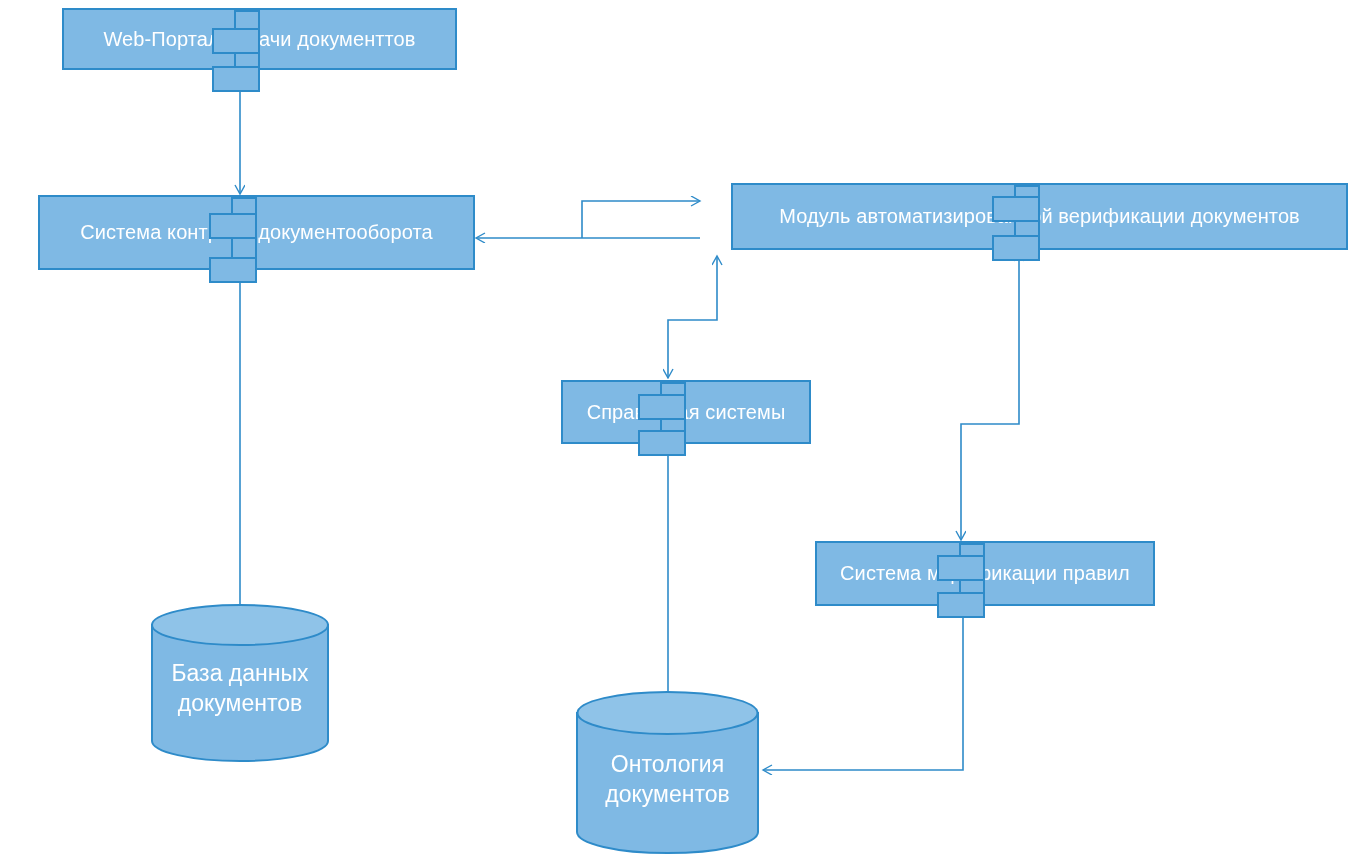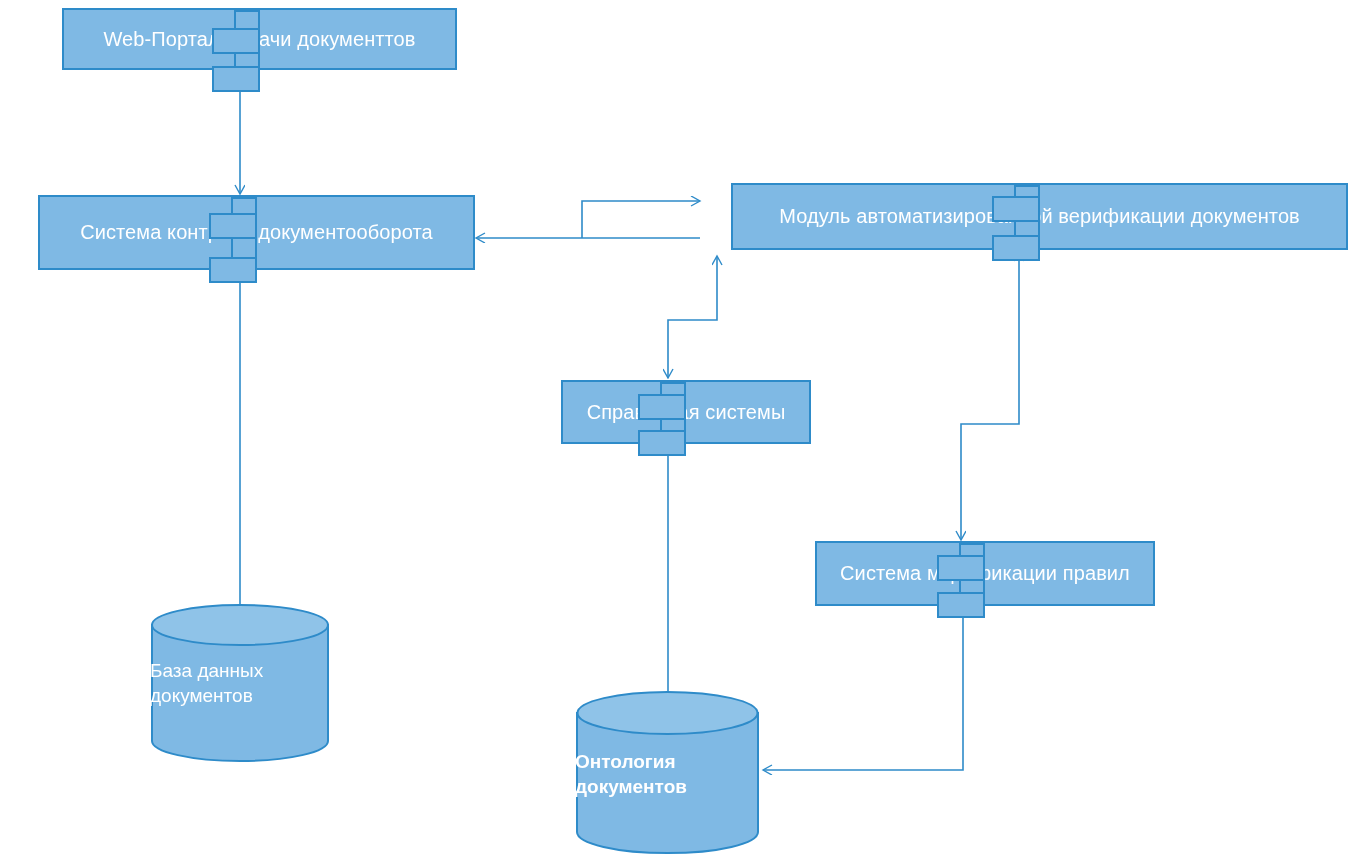--- a/index.html
+++ b/index.html
@@ -72,22 +72,23 @@
   }
   
   .database{
     position:absolute;
     z-index:3;
   }
   .database svg{display:block;overflow:visible;}
   .database .dblabel{
     position:absolute;
     left:0;right:0;
+    text-align:center;
     color:#ffffff;
-    font-size:19px;
+    font-size:23px;
     line-height:1.3;
     z-index:5;
     pointer-events:none;
   }
 </style>
 </head>
 <body>
 
 <div id="stage">
 
@@ -175,19 +176,19 @@
       <div>База данных</div>
       <div>документов</div>
     </div>
   </div>
 
   <div class="database" style="left:575px;top:690px;width:185px;height:165px;">
     <svg width="185" height="165" viewBox="0 0 185 165" xmlns="http://www.w3.org/2000/svg">
       <path d="M2,23 L2,142 A90,21 0 0 0 183,142 L183,23 Z" fill="#7FB9E4" stroke="#2E8BC9" stroke-width="2"></path>
       <ellipse cx="92.5" cy="23" rx="90" ry="21" fill="#8FC3E8" stroke="#2E8BC9" stroke-width="2"></ellipse>
     </svg>
-    <div class="dblabel" style="top:60px;font-weight:bold;">
+    <div class="dblabel" style="top:60px;">
       <div>Онтология</div>
       <div>документов</div>
     </div>
   </div>
 
 </div>
 
 </body></html>

